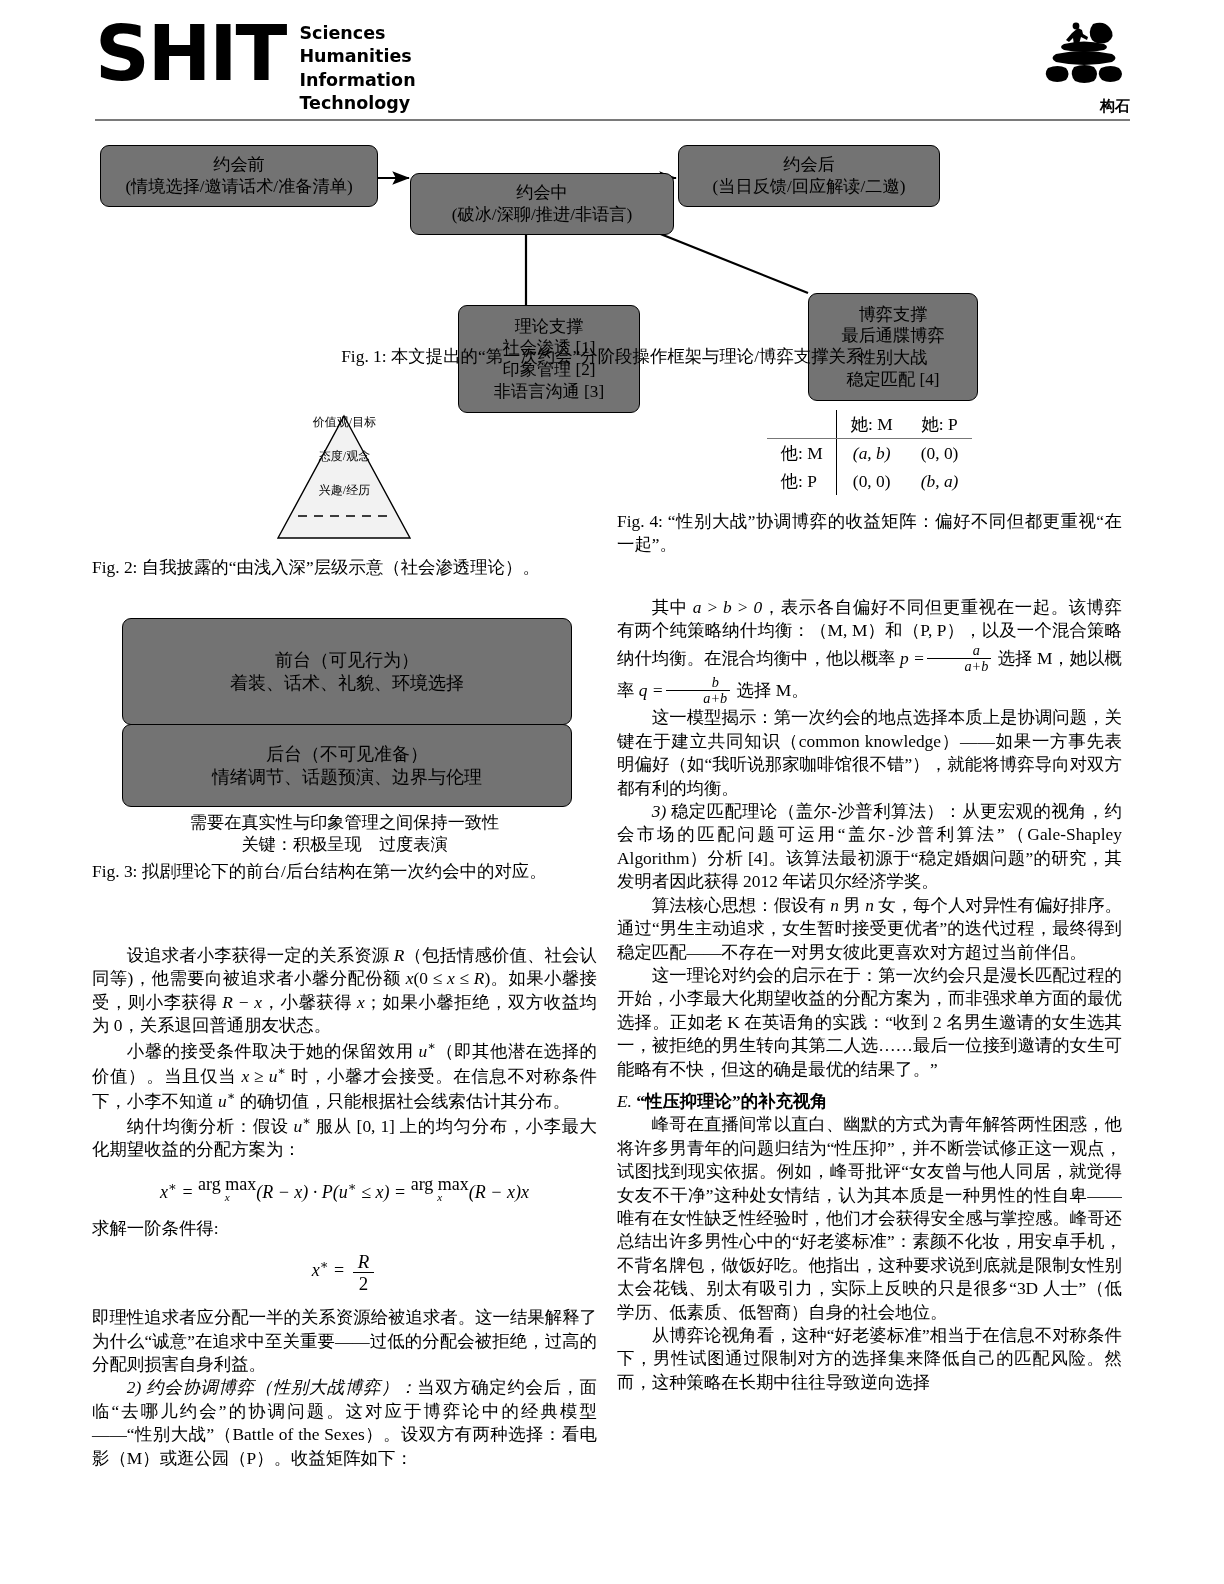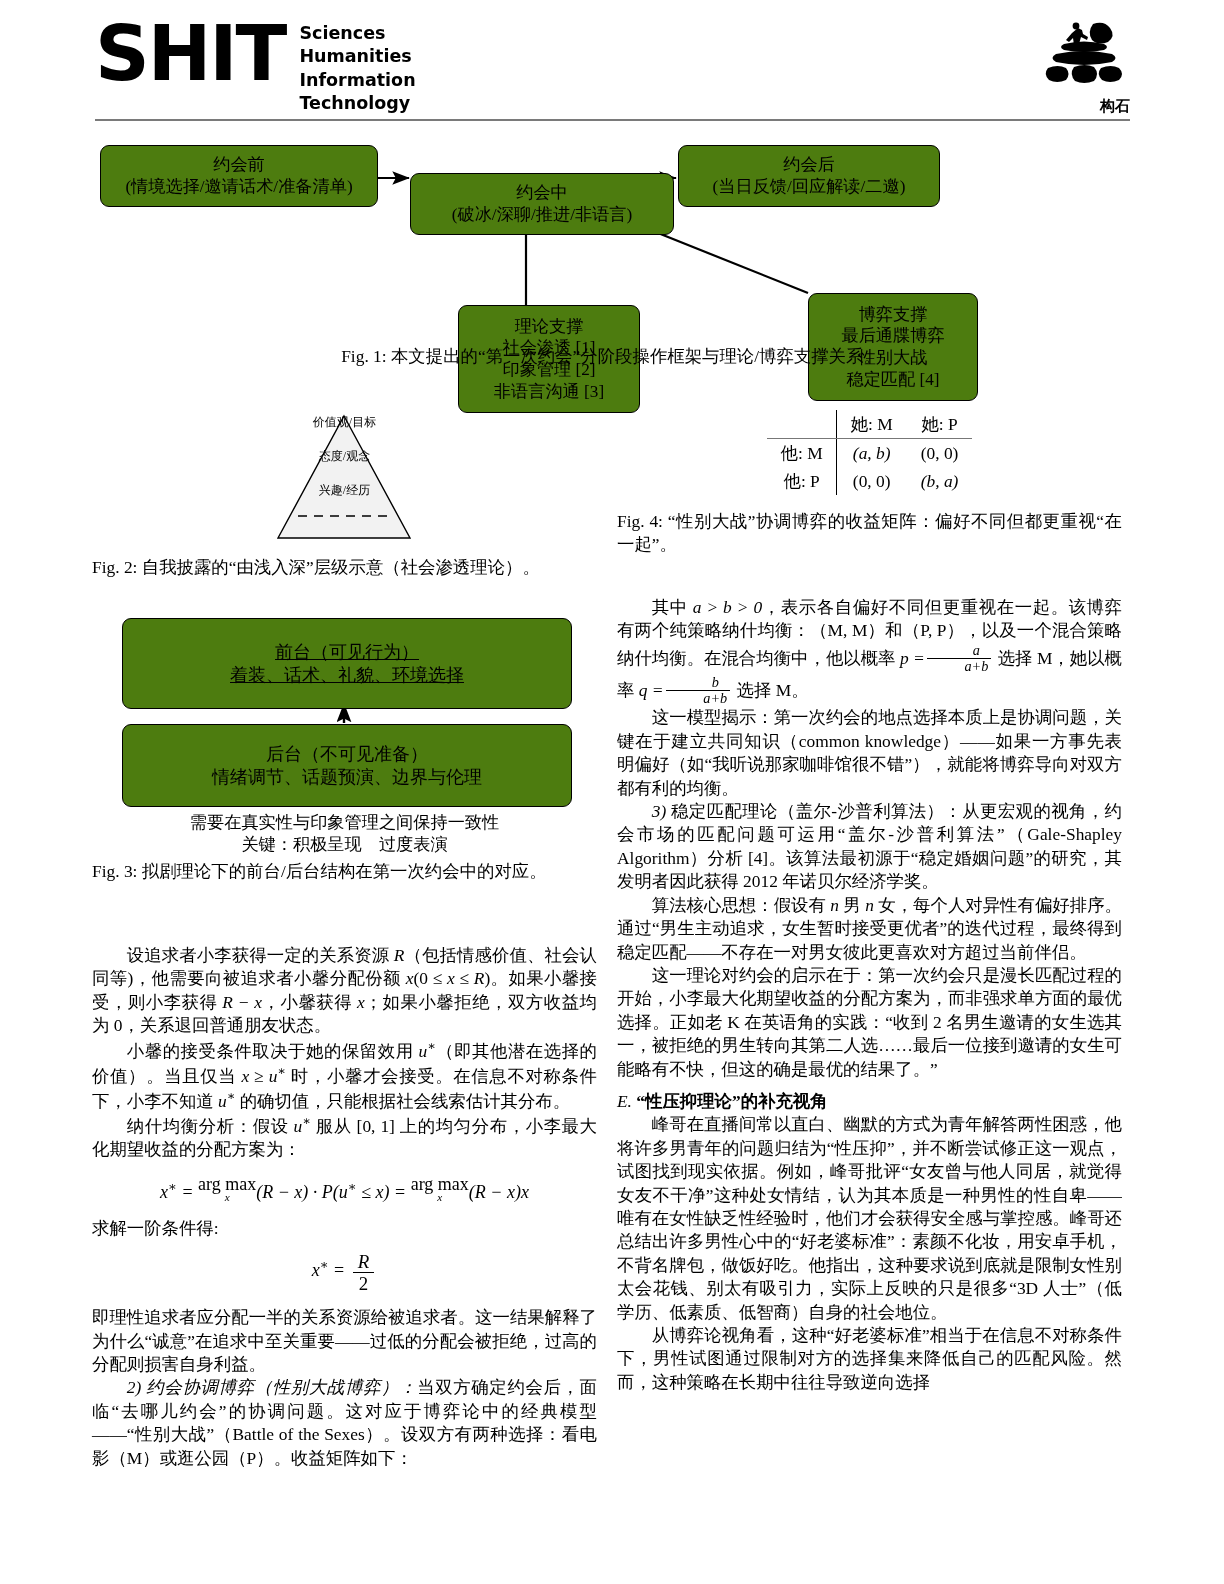--- a/index.html
+++ b/index.html
@@ -159,21 +159,21 @@
   .argmax .top { display: block; font-style: normal; }
   .argmax .bot { display: block; font-size: 0.62em; font-style: italic; margin-top: -1px; }
 
   
   #fig1 { position: absolute; left: 92px; top: 133px; width: 1038px; height: 250px; }
   .fbox {
     position: absolute;
     box-sizing: border-box;
     border: 1.4px solid #000;
     border-radius: 9px;
-    background: #4d7c0f;
+    background: #737373;
     text-align: center;
     font-size: 17.2px;
     line-height: 1.26;
     display: flex;
     flex-direction: column;
     align-items: center;
     justify-content: center;
     padding: 4px 6px;
   }
   #fig1-cap { position: absolute; left: 92px; top: 345px; width: 1038px; }
@@ -200,21 +200,21 @@
     border-collapse: collapse;
     margin: 0 auto;
     font-size: 17.4px;
   }
   table.payoff td, table.payoff th {
     padding: 2px 14px;
     font-weight: normal;
     text-align: center;
     white-space: nowrap;
   }
-  table.payoff .rowhead { text-align: center; padding-right: 13px; }
+  table.payoff .rowhead { text-align: left; padding-right: 13px; }
   table.payoff .vline { border-right: 1.4px solid #000; }
   table.payoff tr.hrule td, table.payoff tr.hrule th { border-bottom: 1.4px solid #777; }
   #fig4-cap { position: absolute; left: 617px; top: 510px; width: 505px; }
 
   
   #left-body  { position: absolute; left: 92px;  top: 944px;  width: 505px; }
   #right-body { position: absolute; left: 617px; top: 596px;  width: 505px; }
 </style>
 </head>
 <body>
@@ -306,21 +306,21 @@
 
   <div id="fig3">
     <svg width="505" height="232" viewBox="0 0 505 232" style="position:absolute;left:0;top:0;">
       <defs>
         <marker id="ah3" markerWidth="9" markerHeight="9" refX="7.6" refY="3.1" orient="auto">
           <path d="M0,0 L8,3.1 L0,6.2 L1.6,3.1 Z" fill="#000"></path>
         </marker>
       </defs>
       <line x1="252" y1="111" x2="252" y2="92" stroke="#000" stroke-width="2.4" marker-end="url(#ah3)"></line>
     </svg>
-    <div class="fbox" style="left:30px; top:6px;  width:450px; height:91px; font-size:18px;text-decoration:underline;">
+    <div class="fbox" style="left:30px; top:6px;  width:450px; height:107px; font-size:18px;">
       <div>前台（可见行为）</div>
       <div>着装、话术、礼貌、环境选择</div>
     </div>
     <div class="fbox" style="left:30px; top:112px; width:450px; height:83px; font-size:18px;">
       <div>后台（不可见准备）</div>
       <div>情绪调节、话题预演、边界与伦理</div>
     </div>
     <div style="position:absolute;left:0;top:200px;width:505px;text-align:center;font-size:17.2px;line-height:1.3;">
       <div>需要在真实性与印象管理之间保持一致性</div>
       <div>关键：积极呈现　过度表演</div>

